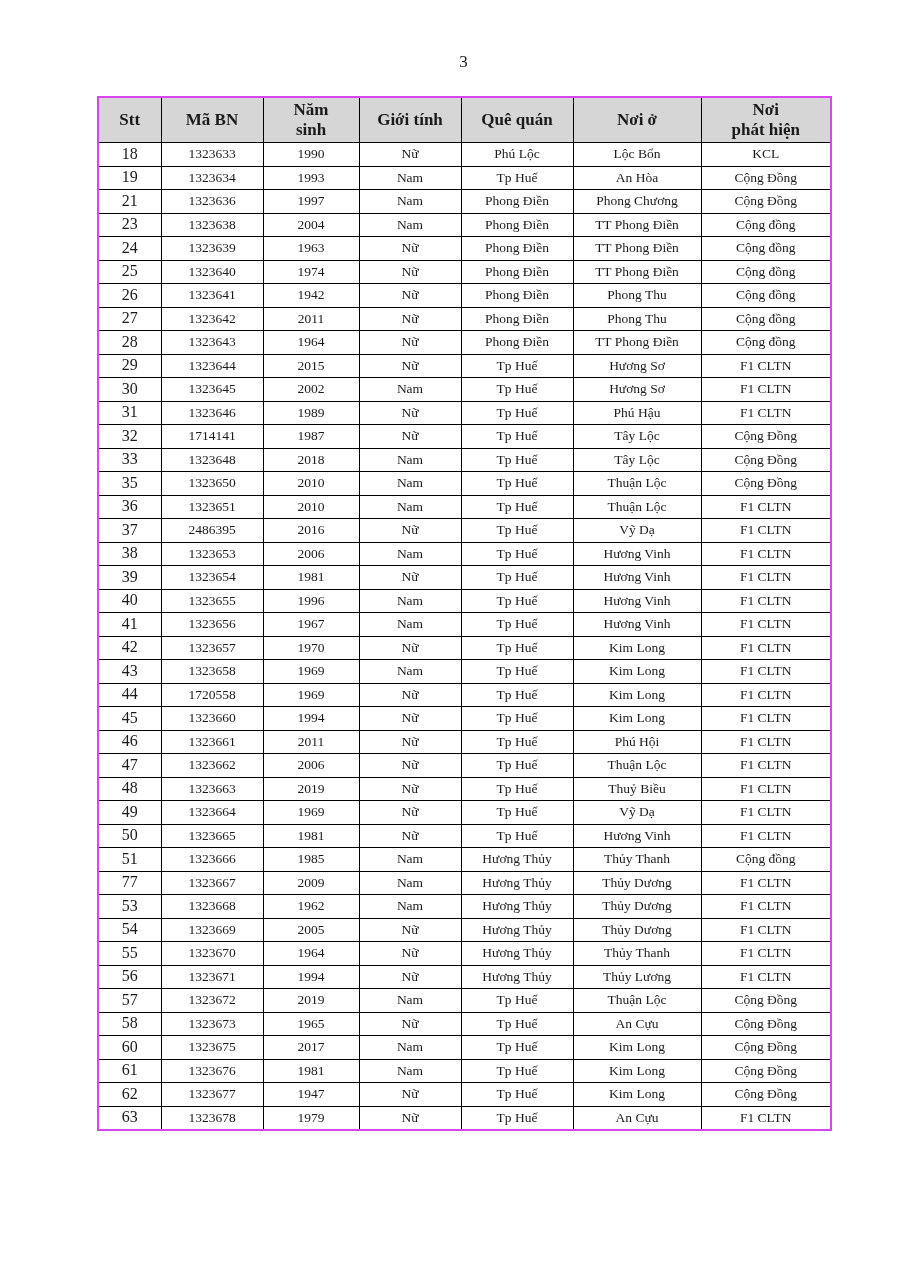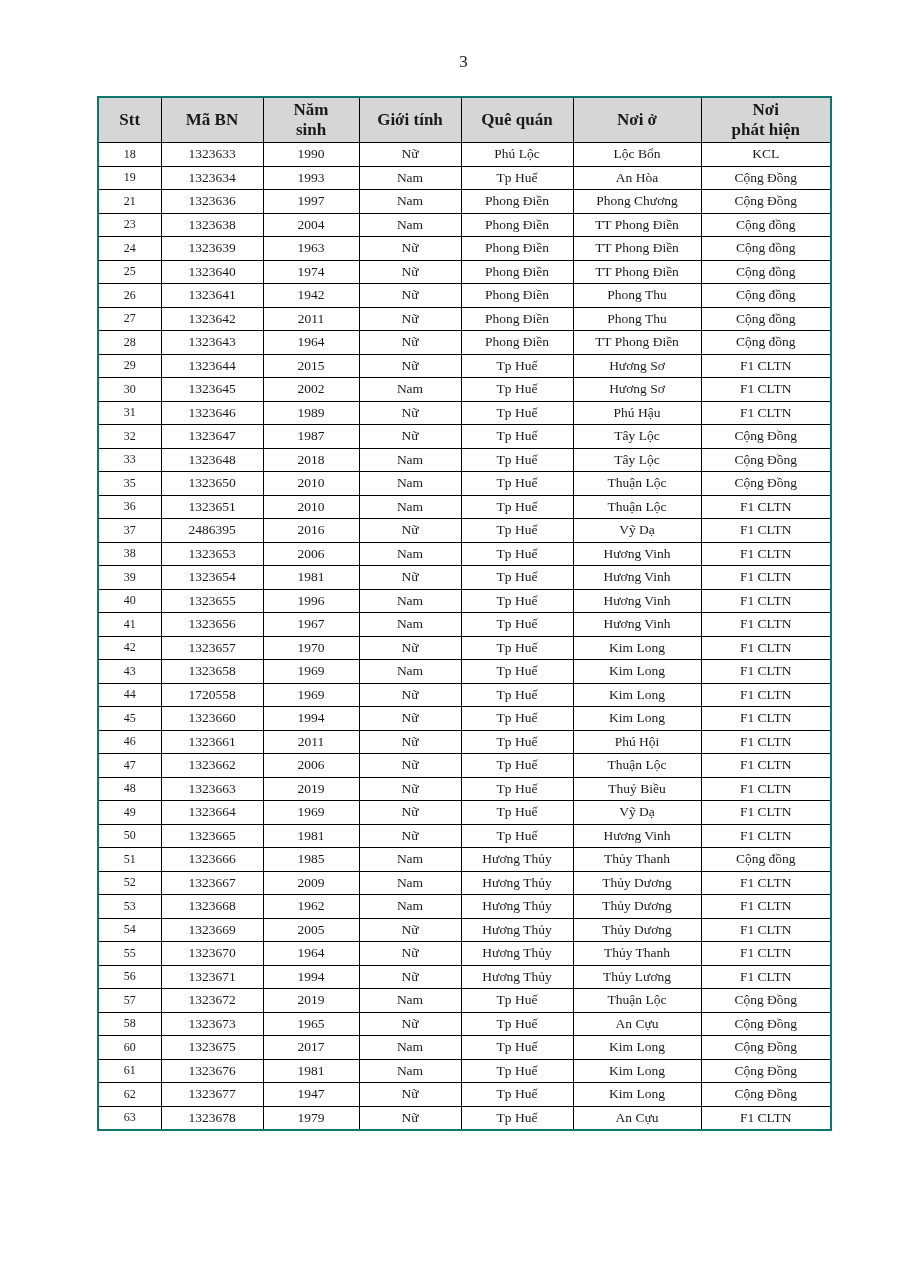--- a/index.html
+++ b/index.html
@@ -23,21 +23,21 @@
     font-size: 17px;
     color: #1a1a1a;
   }
   table.patient-table {
     position: absolute;
     left: 97px;
     top: 96px;
     width: 733px;
     border-collapse: collapse;
     table-layout: fixed;
-    border: 2px solid #0f766e;
+    border: 2px solid #d946ef;
   }
   table.patient-table th,
   table.patient-table td {
     border: 1px solid #000000;
     text-align: center;
     vertical-align: middle;
     padding: 0 2px;
     overflow: hidden;
   }
   table.patient-table th {
@@ -47,21 +47,21 @@
     line-height: 1.18;
     height: 44px;
     white-space: pre-line;
   }
   table.patient-table td {
     font-size: 13.5px;
     height: 22.5px;
     line-height: 1.05;
   }
   table.patient-table td.col-0 {
-    font-size: 12px;
+    font-size: 16px;
   }
   col.col-0 { width: 63px; }
   col.col-1 { width: 102px; }
   col.col-2 { width: 96px; }
   col.col-3 { width: 102px; }
   col.col-4 { width: 112px; }
   col.col-5 { width: 128px; }
   col.col-6 { width: 130px; }
 </style>
 </head>
@@ -196,21 +196,21 @@
         <td class="col-0">31</td>
         <td class="col-1">1323646</td>
         <td class="col-2">1989</td>
         <td class="col-3">Nữ</td>
         <td class="col-4">Tp Huế</td>
         <td class="col-5">Phú Hậu</td>
         <td class="col-6">F1 CLTN</td>
       </tr>
       <tr>
         <td class="col-0">32</td>
-        <td class="col-1">1323647</td>
+        <td class="col-1">1714141</td>
         <td class="col-2">1987</td>
         <td class="col-3">Nữ</td>
         <td class="col-4">Tp Huế</td>
         <td class="col-5">Tây Lộc</td>
         <td class="col-6">Cộng Đồng</td>
       </tr>
       <tr>
         <td class="col-0">33</td>
         <td class="col-1">1323648</td>
         <td class="col-2">2018</td>
@@ -366,21 +366,21 @@
       <tr>
         <td class="col-0">51</td>
         <td class="col-1">1323666</td>
         <td class="col-2">1985</td>
         <td class="col-3">Nam</td>
         <td class="col-4">Hương Thủy</td>
         <td class="col-5">Thủy Thanh</td>
         <td class="col-6">Cộng đồng</td>
       </tr>
       <tr>
-        <td class="col-0">52</td>
+        <td class="col-0">77</td>
         <td class="col-1">1323667</td>
         <td class="col-2">2009</td>
         <td class="col-3">Nam</td>
         <td class="col-4">Hương Thủy</td>
         <td class="col-5">Thủy Dương</td>
         <td class="col-6">F1 CLTN</td>
       </tr>
       <tr>
         <td class="col-0">53</td>
         <td class="col-1">1323668</td>

